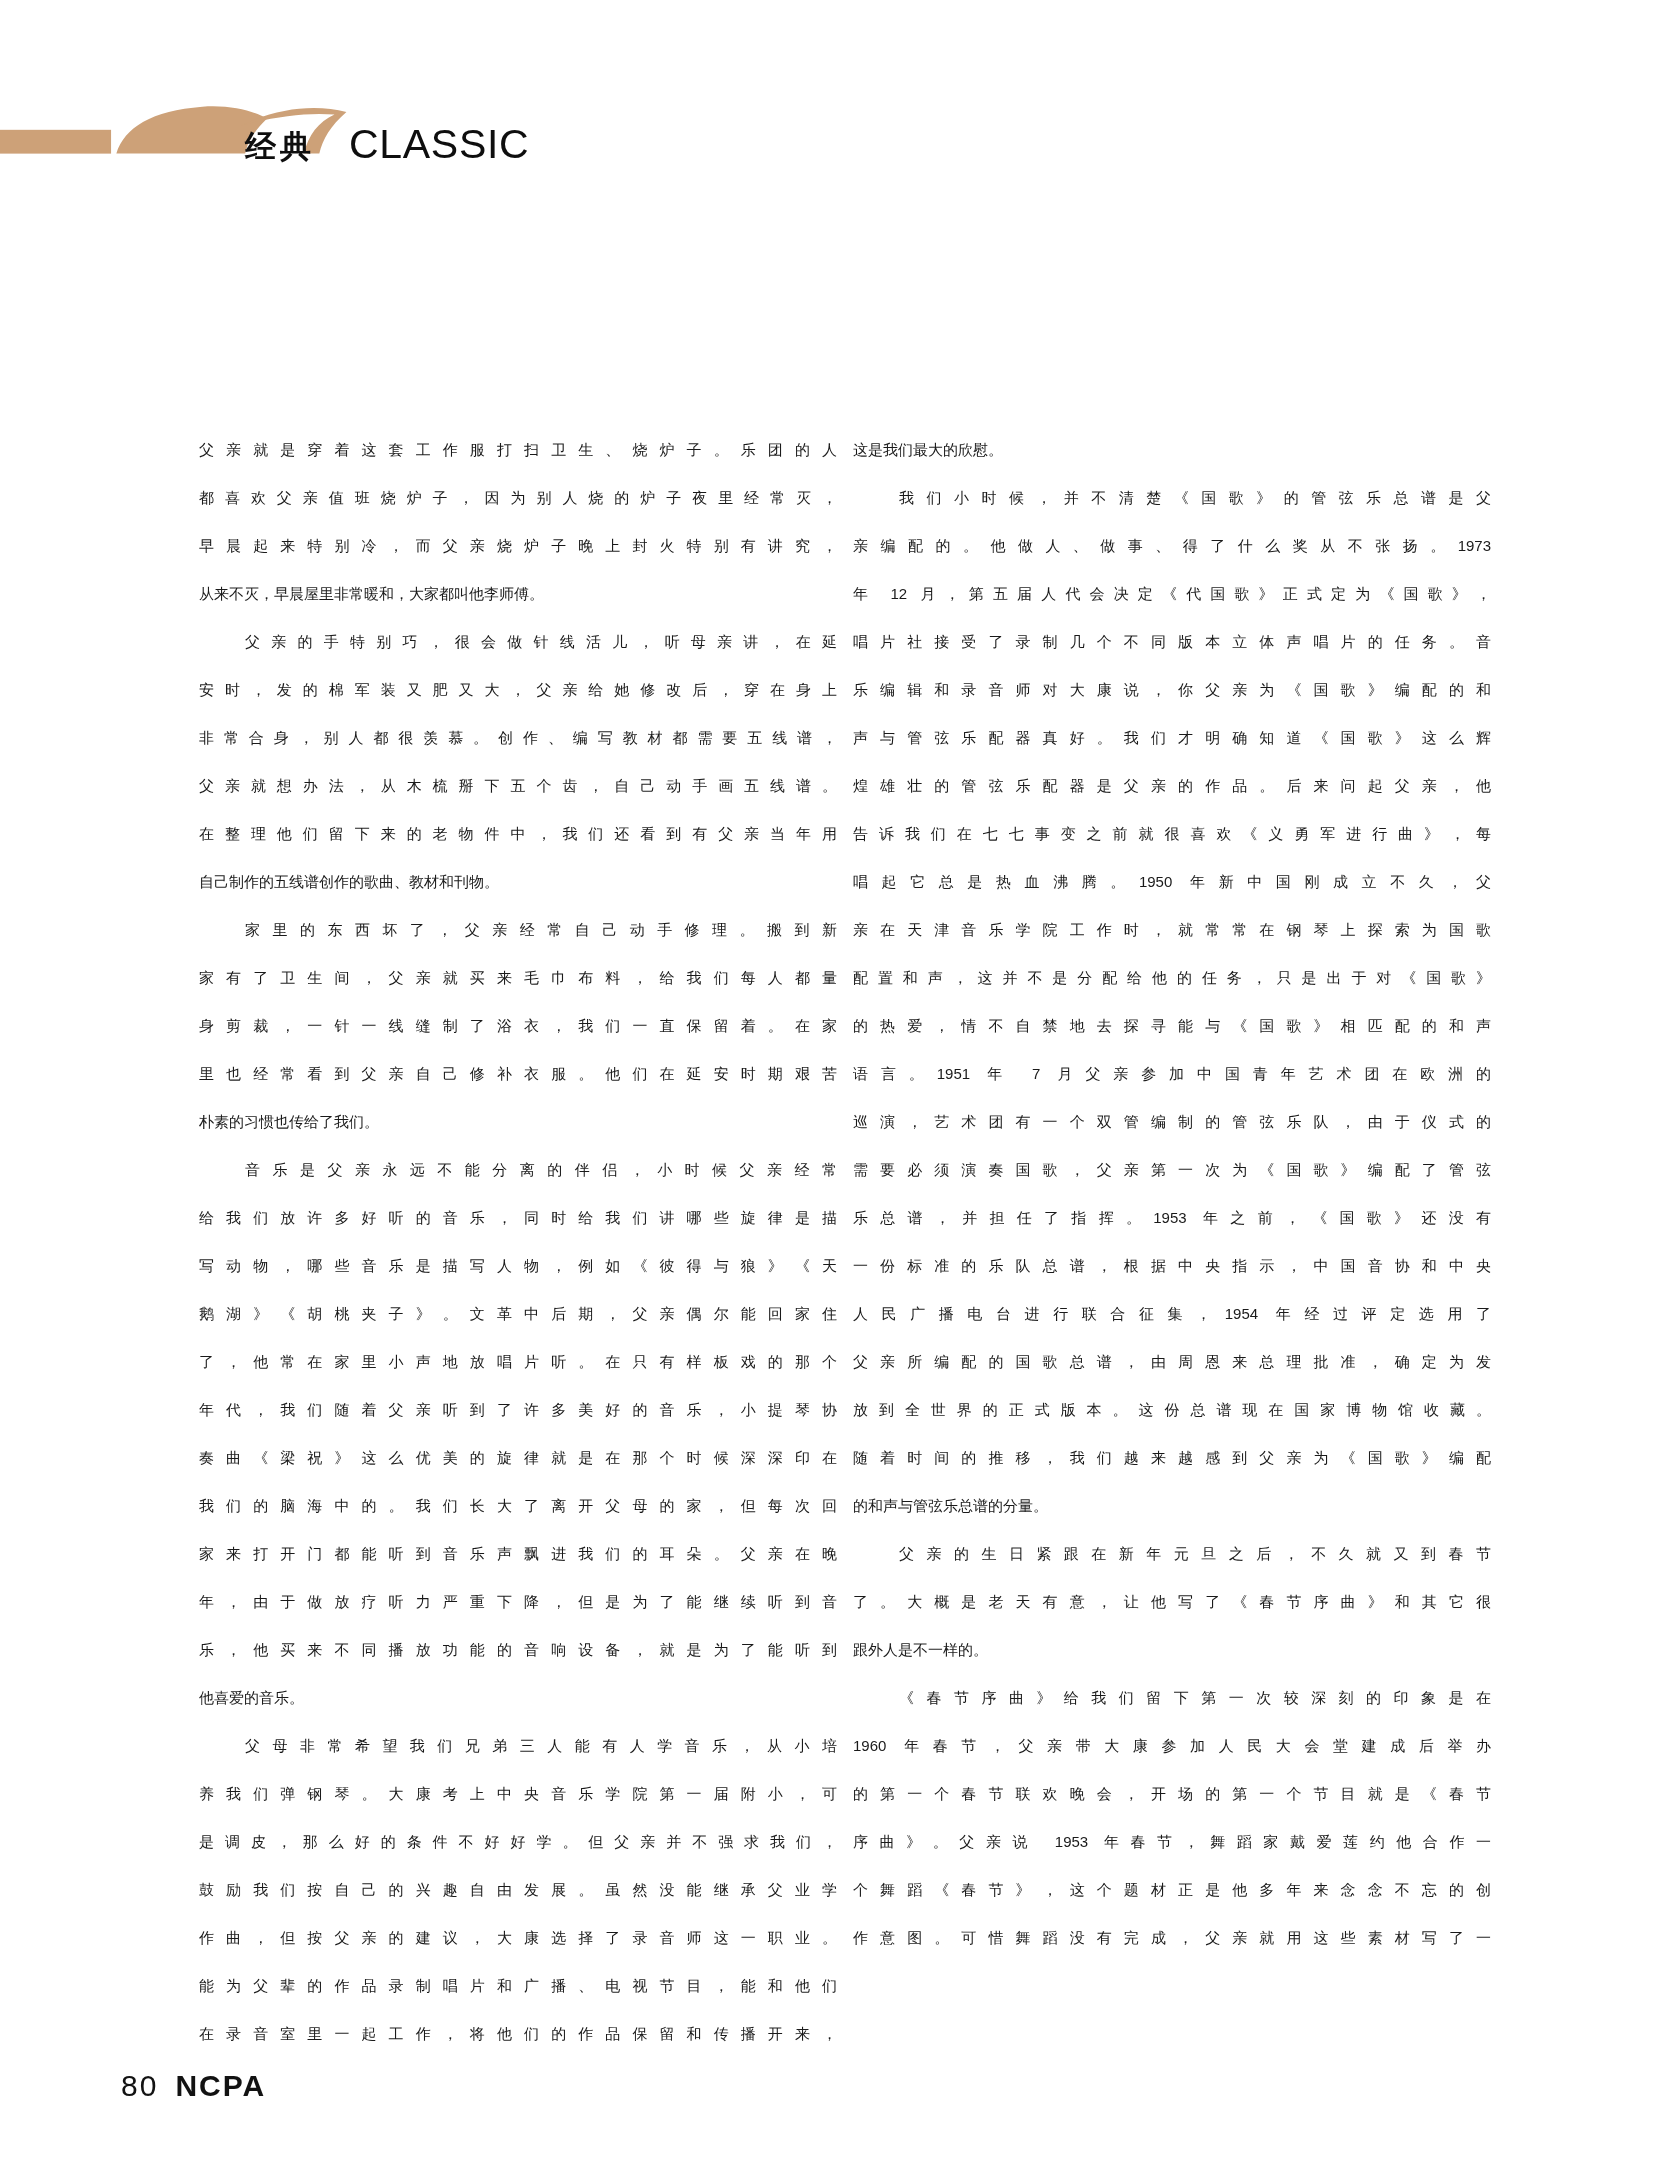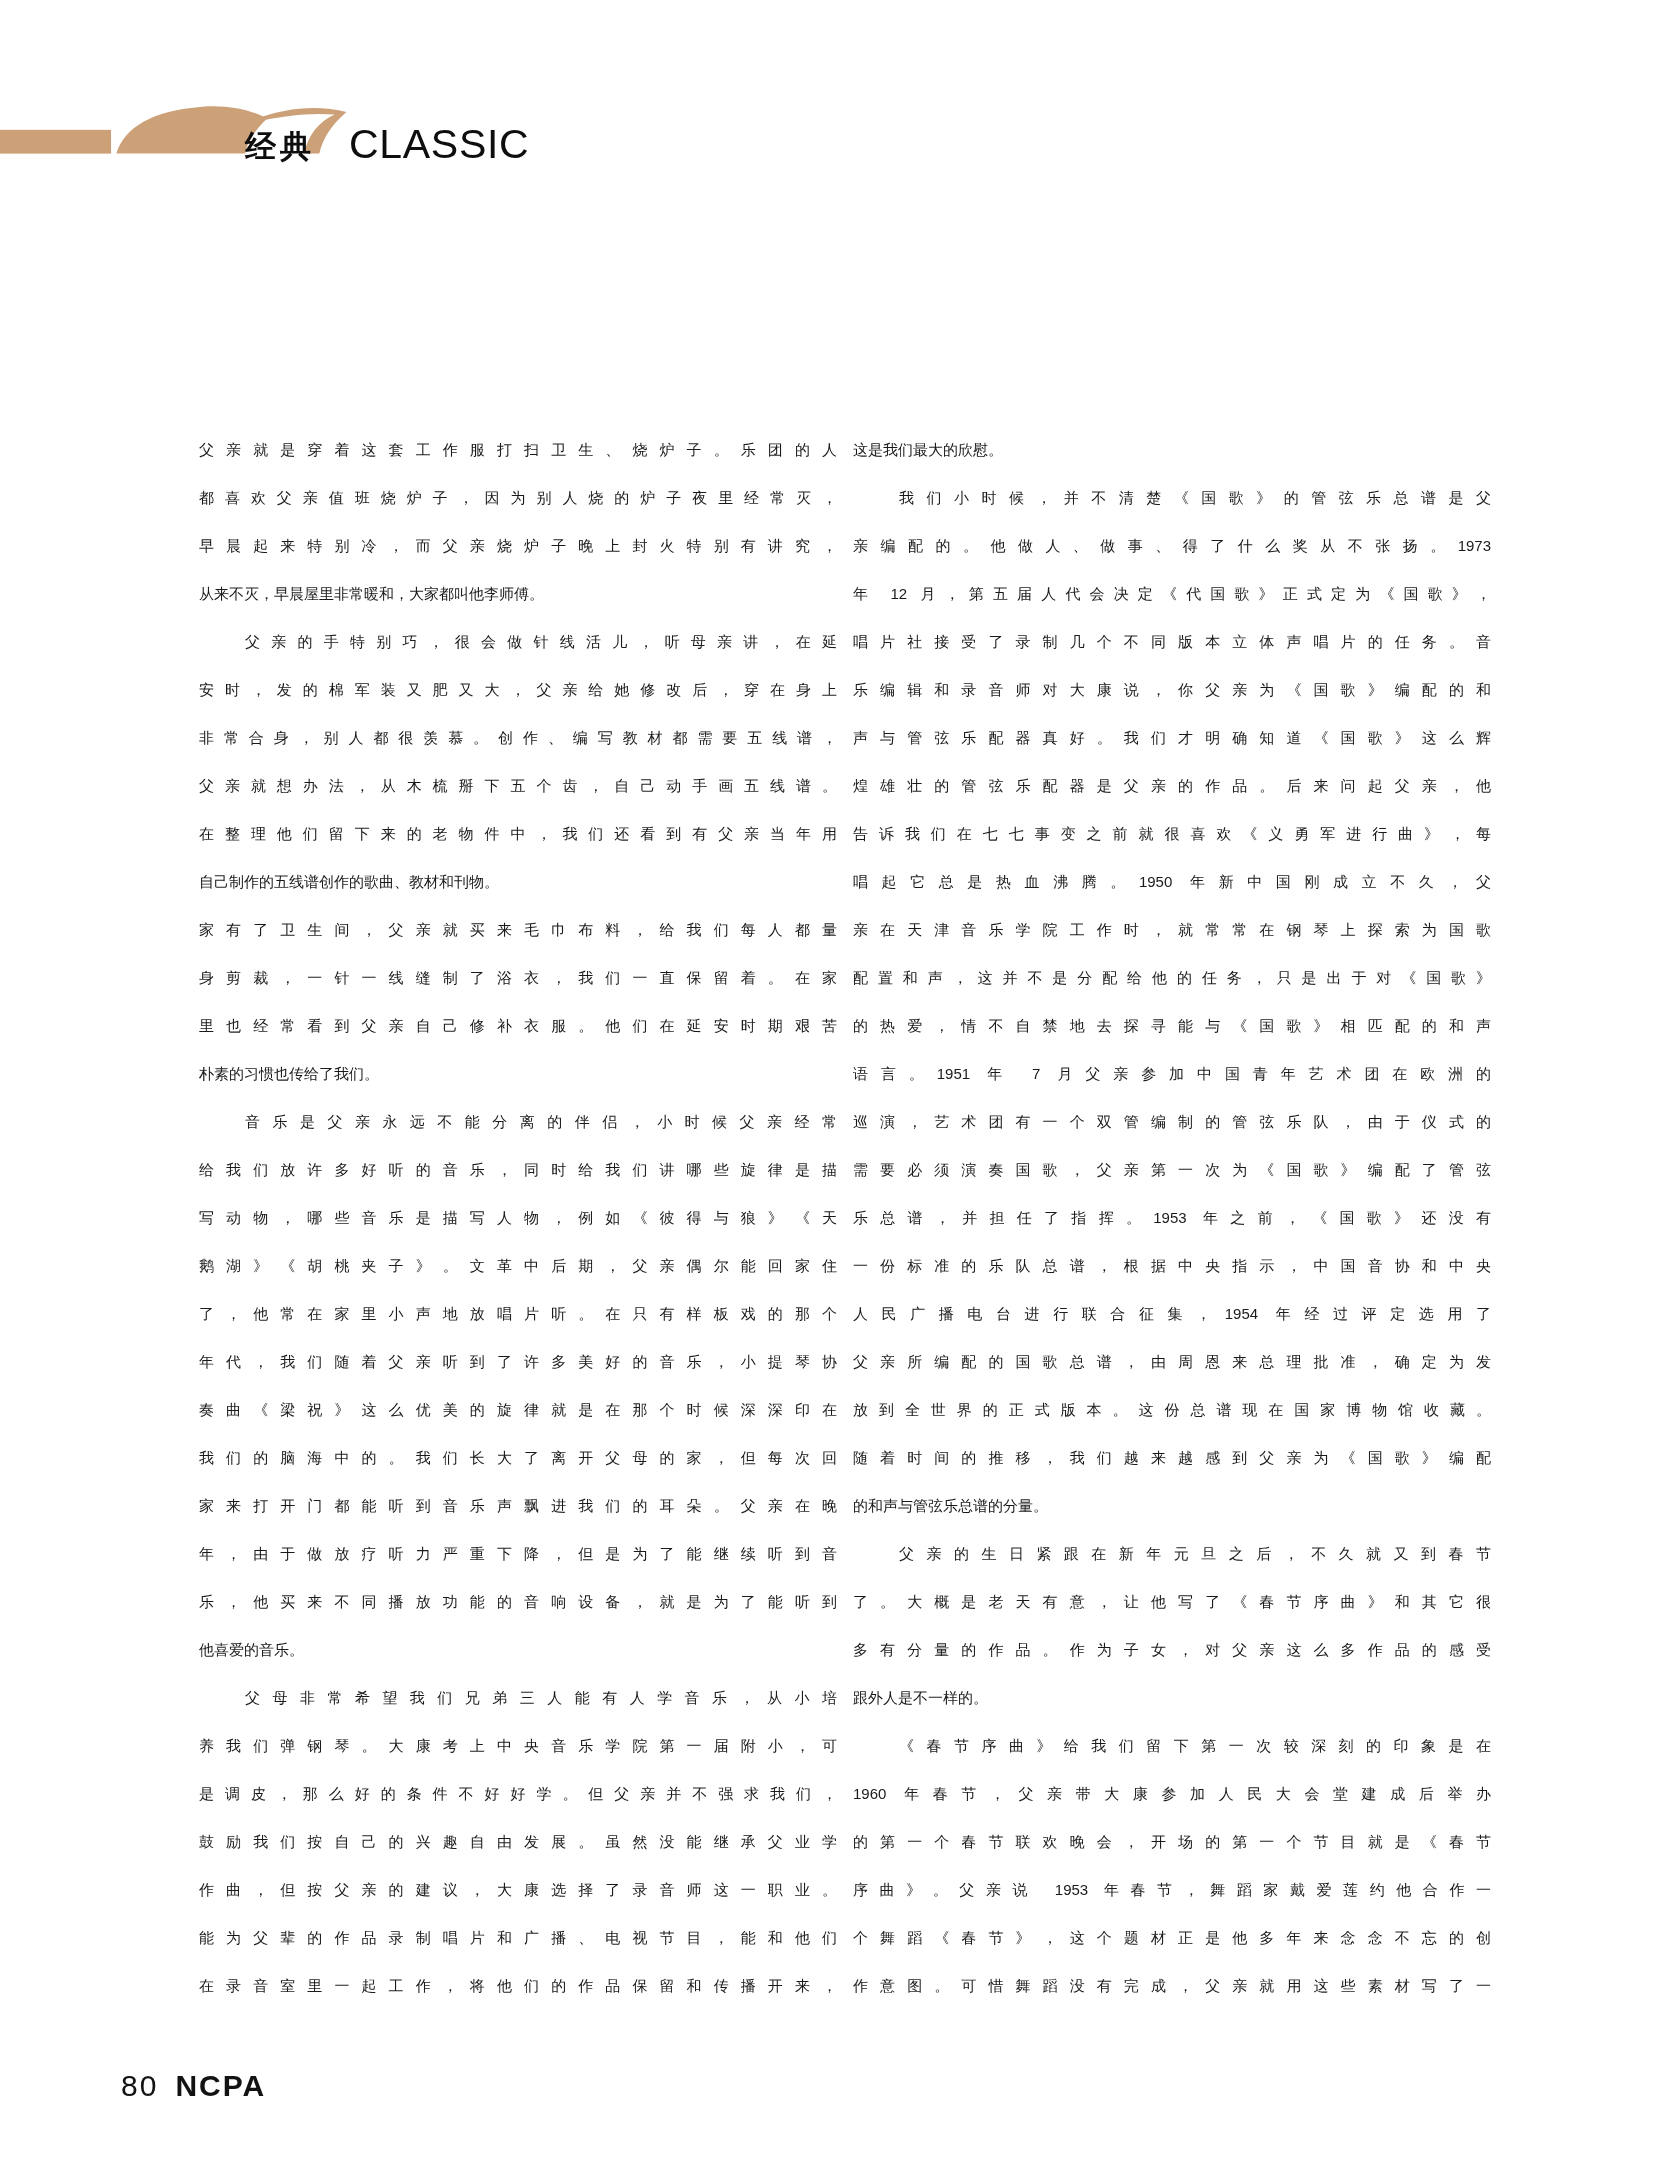--- a/index.html
+++ b/index.html
@@ -69,20 +69,21 @@
     <div class="line">父亲就是穿着这套工作服打扫卫生、烧炉子。乐团的人</div>
     <div class="line">都喜欢父亲值班烧炉子，因为别人烧的炉子夜里经常灭，</div>
     <div class="line">早晨起来特别冷，而父亲烧炉子晚上封火特别有讲究，</div>
     <div class="line last">从来不灭，早晨屋里非常暖和，大家都叫他李师傅。</div>
     <div class="line ind">父亲的手特别巧，很会做针线活儿，听母亲讲，在延</div>
     <div class="line">安时，发的棉军装又肥又大，父亲给她修改后，穿在身上</div>
     <div class="line">非常合身，别人都很羡慕。创作、编写教材都需要五线谱，</div>
     <div class="line">父亲就想办法，从木梳掰下五个齿，自己动手画五线谱。</div>
     <div class="line">在整理他们留下来的老物件中，我们还看到有父亲当年用</div>
     <div class="line last">自己制作的五线谱创作的歌曲、教材和刊物。</div>
+    <div class="line ind">家里的东西坏了，父亲经常自己动手修理。搬到新</div>
     <div class="line">家有了卫生间，父亲就买来毛巾布料，给我们每人都量</div>
     <div class="line">身剪裁，一针一线缝制了浴衣，我们一直保留着。在家</div>
     <div class="line">里也经常看到父亲自己修补衣服。他们在延安时期艰苦</div>
     <div class="line last">朴素的习惯也传给了我们。</div>
     <div class="line ind">音乐是父亲永远不能分离的伴侣，小时候父亲经常</div>
     <div class="line">给我们放许多好听的音乐，同时给我们讲哪些旋律是描</div>
     <div class="line">写动物，哪些音乐是描写人物，例如《彼得与狼》《天</div>
     <div class="line">鹅湖》《胡桃夹子》。文革中后期，父亲偶尔能回家住</div>
     <div class="line">了，他常在家里小声地放唱片听。在只有样板戏的那个</div>
     <div class="line">年代，我们随着父亲听到了许多美好的音乐，小提琴协</div>
@@ -119,21 +120,20 @@
     <div class="line">需要必须演奏国歌，父亲第一次为《国歌》编配了管弦</div>
     <div class="line">乐总谱，并担任了指挥。1953 年之前，《国歌》还没有</div>
     <div class="line">一份标准的乐队总谱，根据中央指示，中国音协和中央</div>
     <div class="line">人民广播电台进行联合征集，1954 年经过评定选用了</div>
     <div class="line">父亲所编配的国歌总谱，由周恩来总理批准，确定为发</div>
     <div class="line">放到全世界的正式版本。这份总谱现在国家博物馆收藏。</div>
     <div class="line">随着时间的推移，我们越来越感到父亲为《国歌》编配</div>
     <div class="line last">的和声与管弦乐总谱的分量。</div>
     <div class="line ind">父亲的生日紧跟在新年元旦之后，不久就又到春节</div>
     <div class="line">了。大概是老天有意，让他写了《春节序曲》和其它很</div>
-    <div class="line">多有分量的作品。作为子女，对父亲这么多作品的感受</div>
     <div class="line last">跟外人是不一样的。</div>
     <div class="line ind">《春节序曲》给我们留下第一次较深刻的印象是在</div>
     <div class="line">1960 年春节，父亲带大康参加人民大会堂建成后举办</div>
     <div class="line">的第一个春节联欢晚会，开场的第一个节目就是《春节</div>
     <div class="line">序曲》。父亲说 1953 年春节，舞蹈家戴爱莲约他合作一</div>
     <div class="line">个舞蹈《春节》，这个题材正是他多年来念念不忘的创</div>
     <div class="line">作意图。可惜舞蹈没有完成，父亲就用这些素材写了一</div>
   </div>
 
 <div class="page-footer">

